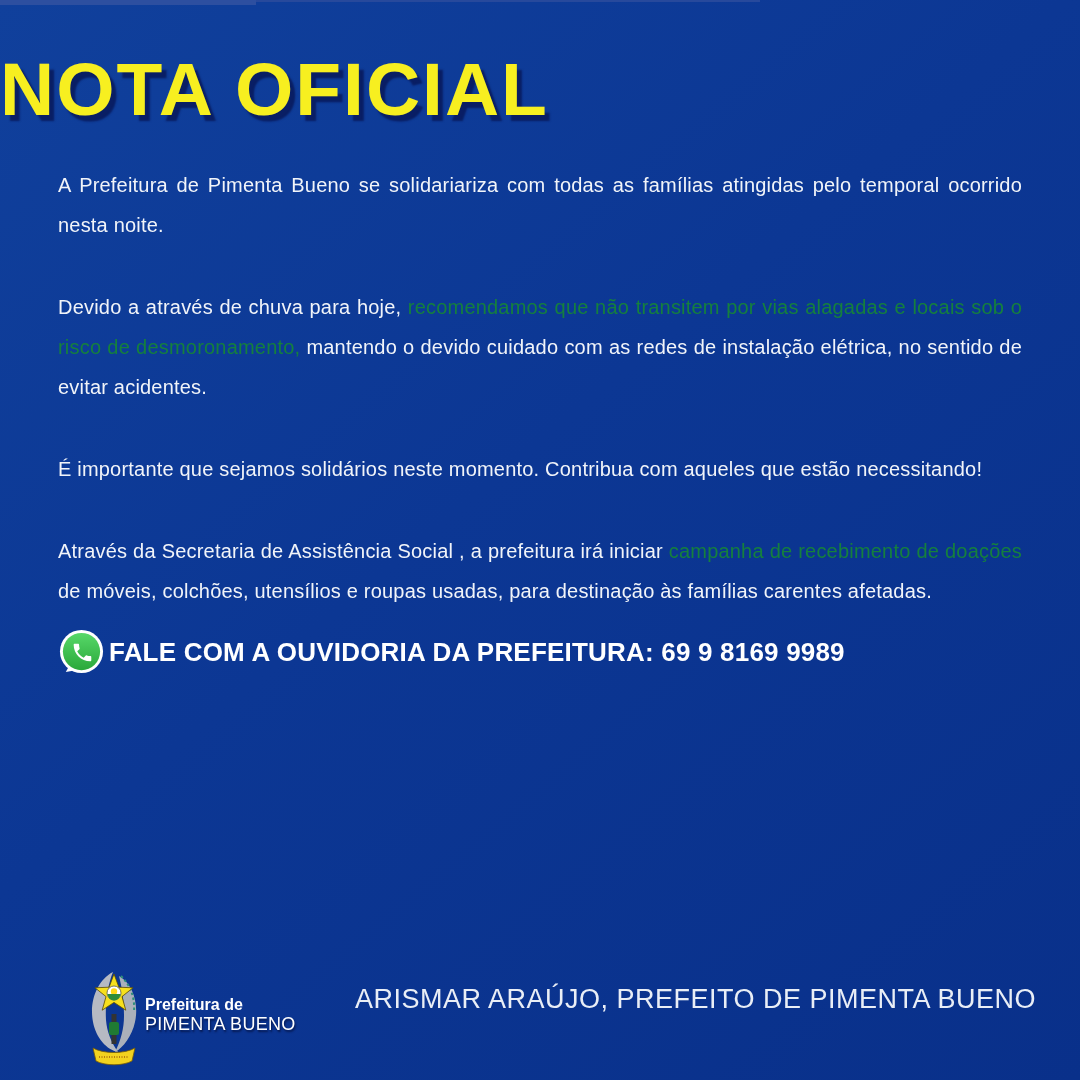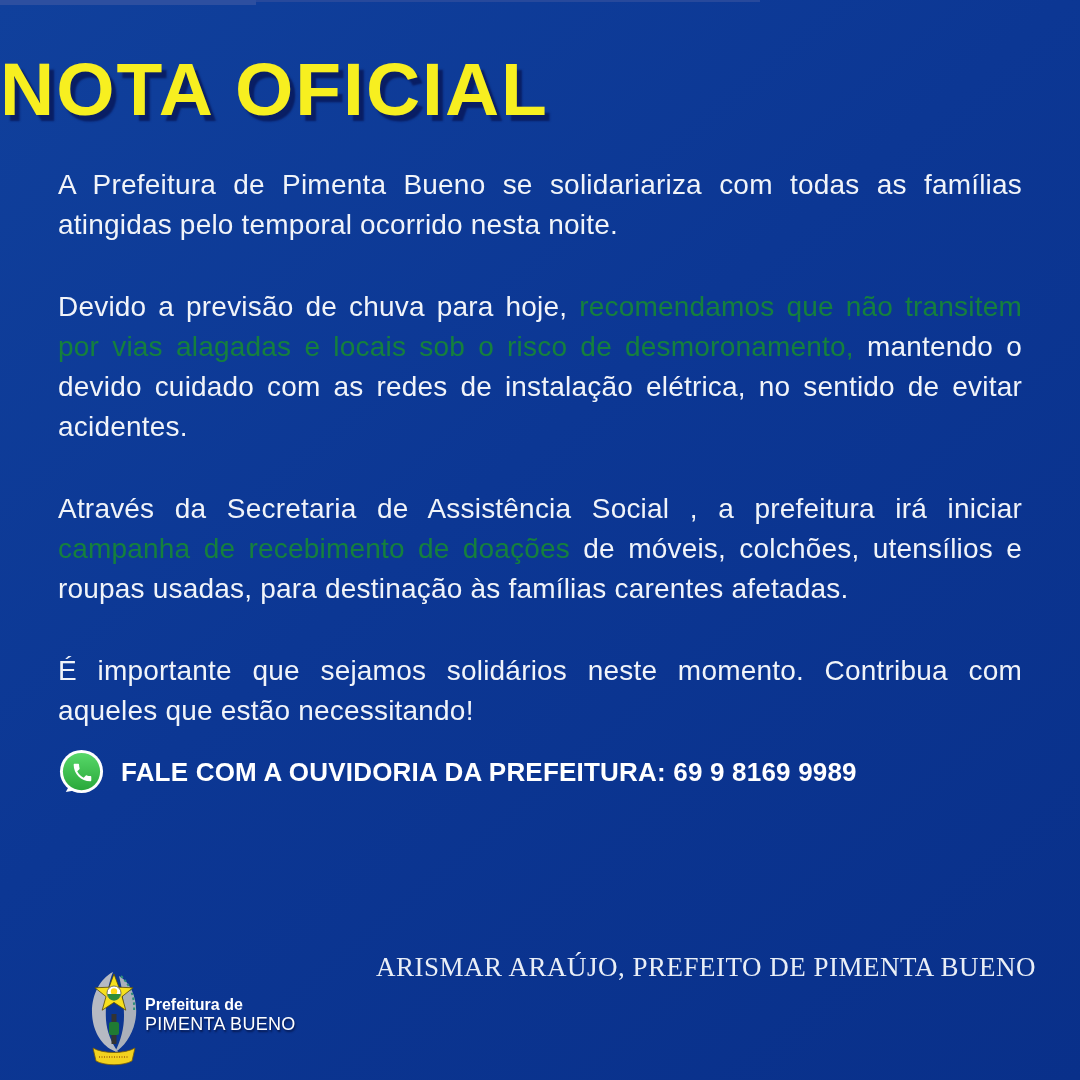--- a/index.html
+++ b/index.html
@@ -12,55 +12,55 @@
   .top-strip2{position:absolute;top:0;left:0;width:760px;height:2px;background:#27499c;}
 
   .title{
     margin:46px 0 0;text-align:left;
     font-size:75px;font-weight:bold;letter-spacing:2px;
     color:#f7ef20;text-shadow:5px 6px 2px rgba(8,25,90,.85);
   }
 
   .content{padding:0 58px;margin-top:33px;}
   .para{
-    margin:0 0 42px;font-size:28px;line-height:40px;
+    margin:0 0 42px;font-size:20px;line-height:40px;
     text-align:justify;color:#f1f4f9;letter-spacing:.2px;
   }
   .para:last-child{margin-bottom:0;}
   .para .hl{color:#15803d;}
 
-  .contact-row{display:flex;align-items:center;gap:16px;padding:0 58px;margin-top:18px;}
+  .contact-row{display:flex;align-items:center;gap:4px;padding:0 58px;margin-top:18px;}
   .wa{width:47px;height:47px;flex:none;}
   .contact-text{font-size:26px;font-weight:bold;color:#ffffff;letter-spacing:.2px;}
 
   .signature{
-    position:absolute;right:44px;top:952px;
-    font-family:Liberation Serif, serif;font-size:27px;
+    position:absolute;right:44px;top:984px;
+    font-family:Liberation Sans, sans-serif;font-size:27px;
     color:#e9eef6;letter-spacing:.5px;white-space:nowrap;
   }
 
   .logo{position:absolute;left:85px;top:964px;width:270px;height:110px;}
   .crest{position:absolute;left:0;top:0;width:58px;height:104px;}
   .logo-text{position:absolute;left:60px;top:32px;color:#fff;line-height:1.15;}
   .logo-line1{font-size:16px;font-weight:bold;}
   .logo-line2{font-size:18px;font-weight:normal;letter-spacing:.3px;text-shadow:1px 2px 2px rgba(5,20,70,.9);white-space:nowrap;}
 </style>
 </head>
 <body>
 
 <div class="top-strip2"></div>
 <div class="top-strip"></div>
 
 <h1 class="title">NOTA OFICIAL</h1>
 
 <div class="content">
     <p class="para"><span>A Prefeitura de Pimenta Bueno se solidariariza com todas as famílias atingidas pelo temporal ocorrido nesta noite.</span></p>
-    <p class="para"><span>Devido a previsão de chuva para hoje, </span><span class="hl">recomendamos que não transitem por vias alagadas e locais sob o risco  de desmoronamento,</span><span> mantendo o devido cuidado com as redes de instalação elétrica, no sentido de evitar acidentes.</span></p>
+    <p class="para"><span>Devido a através de chuva para hoje, </span><span class="hl">recomendamos que não transitem por vias alagadas e locais sob o risco  de desmoronamento,</span><span> mantendo o devido cuidado com as redes de instalação elétrica, no sentido de evitar acidentes.</span></p>
+    <p class="para"><span>É importante que sejamos solidários neste momento. Contribua com aqueles que estão necessitando!</span></p>
     <p class="para"><span>Através da Secretaria de Assistência Social , a prefeitura irá iniciar </span><span class="hl">campanha de recebimento de doações</span><span> de móveis, colchões, utensílios e roupas usadas, para destinação às famílias carentes afetadas.</span></p>
-    <p class="para"><span>É importante que sejamos solidários neste momento. Contribua com aqueles que estão necessitando!</span></p>
   </div>
 
 <div class="contact-row">
   <svg class="wa" viewBox="0 0 48 48" aria-hidden="true">
     <defs>
       <linearGradient id="wag" x1="0" y1="0" x2="0" y2="1">
         <stop offset="0" stop-color="#57d869"></stop>
         <stop offset="1" stop-color="#2aa83a"></stop>
       </linearGradient>
     </defs>

